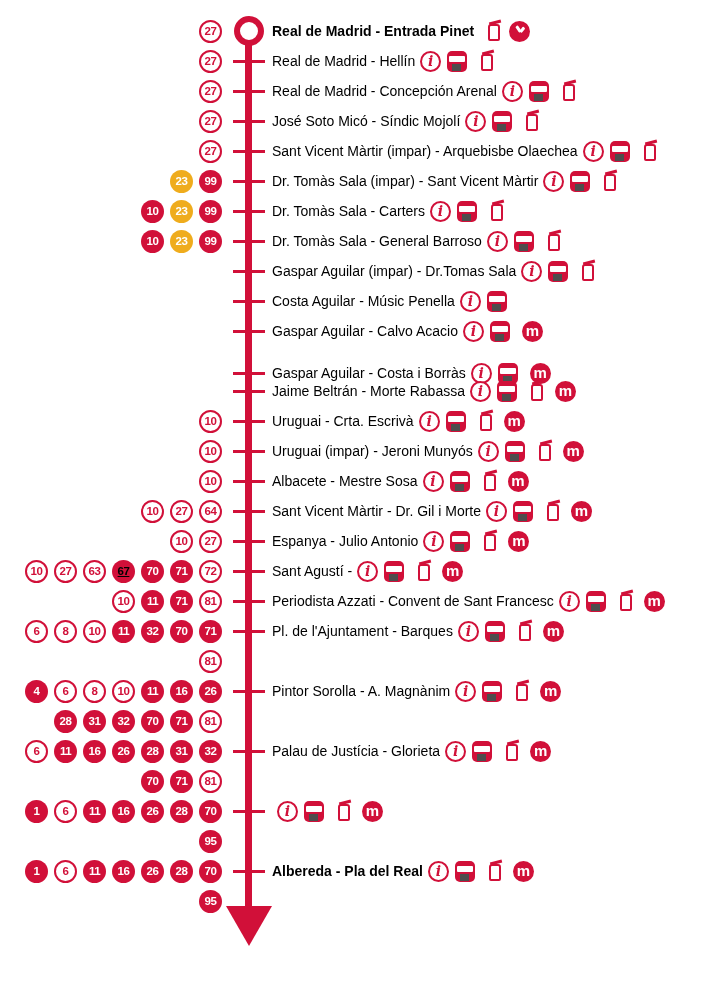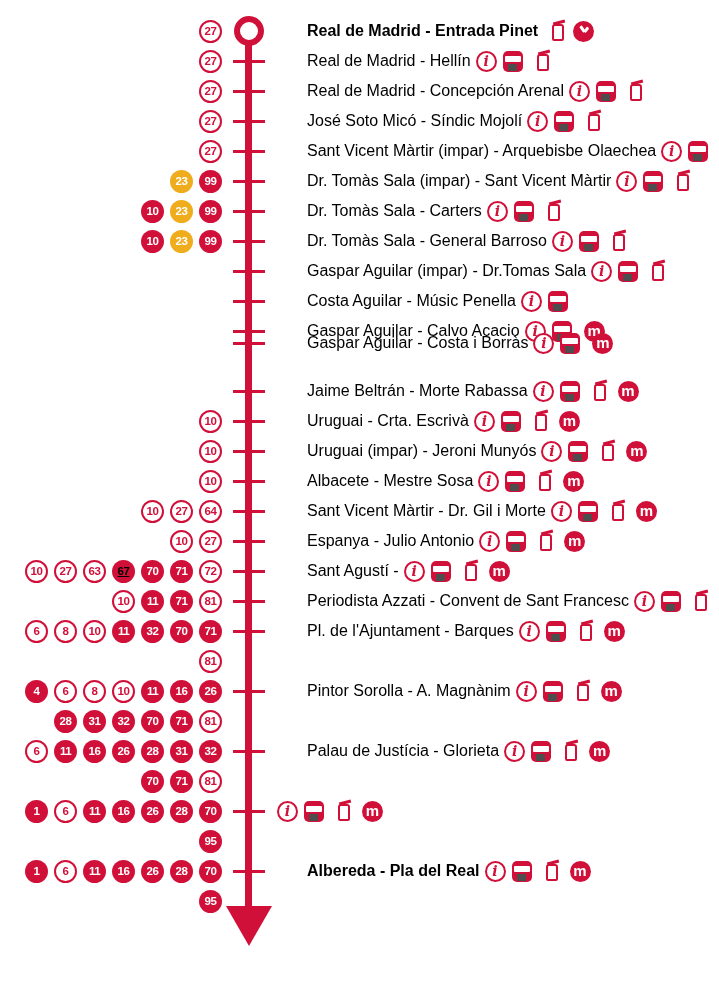--- a/index.html
+++ b/index.html
@@ -36,21 +36,21 @@
     font-weight:bold;font-size:11.5px;letter-spacing:-0.5px;
   }
   .badge.outline{background:#fff;border:2.5px solid var(--red);color:var(--red);}
   .badge.solid{background:var(--red);color:#fff;}
   .badge.orange{background:var(--orange);color:#fff;}
   .badge.blacktext{background:var(--red);color:#000;text-decoration:underline;}
   .content{
     position:absolute;left:272px;top:0;height:30px;
     display:flex;align-items:center;white-space:nowrap;
   }
-  .stop-name{font-size:16px;color:#000;margin-left:35px;}
+  .stop-name{font-size:14px;color:#000;}
   .stop-name.bold{font-weight:bold;}
   
   .ic{flex:0 0 auto;display:inline-flex;align-items:center;justify-content:center;}
   .icon-info{
     width:21px;height:21px;box-sizing:border-box;border:2.5px solid var(--red);
     border-radius:50%;background:#fff;margin-left:5px;
     font-family:"DejaVu Serif",serif;font-style:italic;font-weight:bold;
     font-size:14px;color:var(--red);line-height:1;
   }
   .icon-bus{
@@ -216,21 +216,21 @@
       </div>
       <div class="stop-row" style="top: 316px;">
         <div class="tick" style="top: 13.5px;"></div>
         <div class="content">
           <span class="stop-name">Gaspar Aguilar - Calvo Acacio</span>
           <span class="ic icon-info">i</span>
           <span class="ic icon-bus"></span>
           <span class="ic icon-metro">m</span>
         </div>
       </div>
-      <div class="stop-row" style="top: 328px;">
+      <div class="stop-row" style="top: 358px;">
         <div class="tick" style="top: 13.5px;"></div>
         <div class="content">
           <span class="stop-name">Gaspar Aguilar - Costa i Borràs</span>
           <span class="ic icon-info">i</span>
           <span class="ic icon-bus"></span>
           <span class="ic icon-metro">m</span>
         </div>
       </div>
       <div class="stop-row" style="top: 376px;">
         <div class="tick" style="top: 13.5px;"></div>

